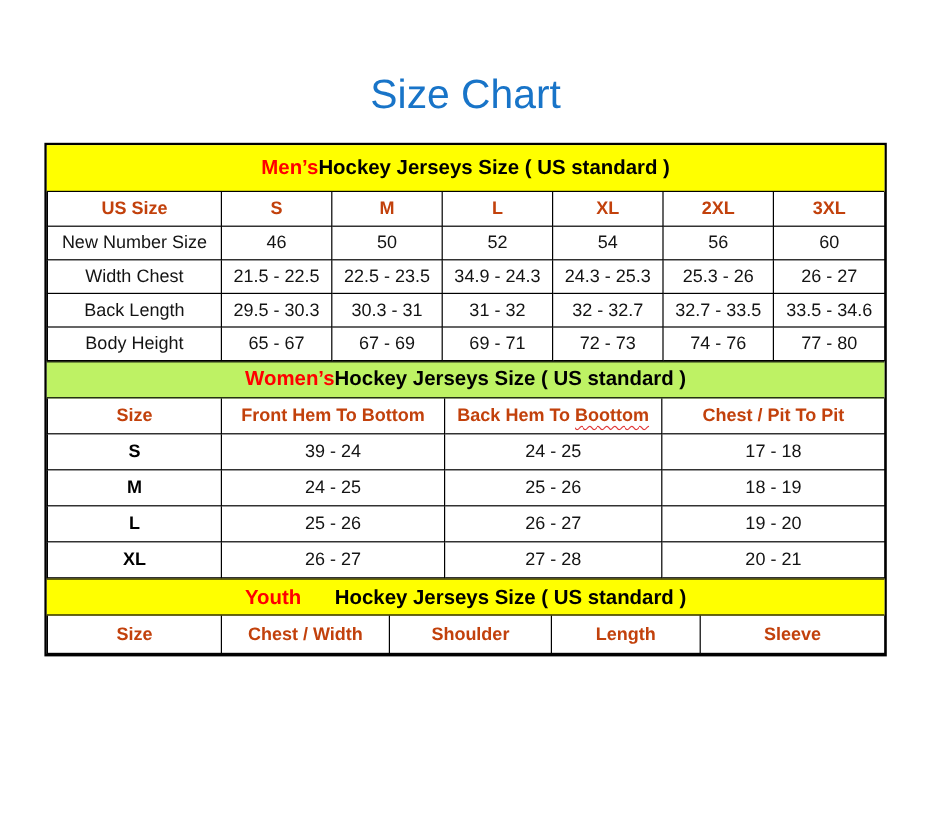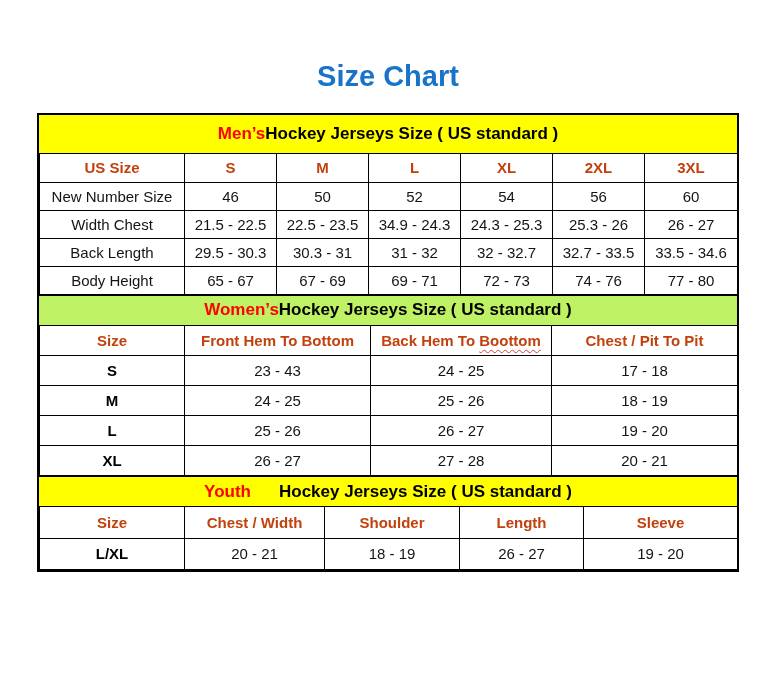--- a/index.html
+++ b/index.html
@@ -12,22 +12,22 @@
     position: relative;
     width: 776px;
     height: 692px;
     background: #ffffff;
     overflow: hidden;
   }
   .title {
     margin: 0;
     padding-top: 60px;
     text-align: center;
-    font-size: 29px;
-    font-weight: bold;
+    font-size: 34px;
+    font-weight: normal;
     letter-spacing: 0px;
     color: #1874c8;
   }
   .chart {
     width: 698px;
     margin: 20px 0 0 37px;
     border: 2px solid #000000;
     background: #ffffff;
   }
   .band {
@@ -151,21 +151,21 @@
           <tr>
             <th>Size</th>
             <th>Front Hem To Bottom</th>
             <th><span>Back Hem To</span> <span class="squiggle" style="text-decoration-color: rgb(224, 58, 58);">Boottom</span></th>
             <th>Chest / Pit To Pit</th>
           </tr>
         </thead>
         <tbody>
           <tr>
             <td>S</td>
-            <td>23 - 43</td>
+            <td>39 - 24</td>
             <td>24 - 25</td>
             <td>17 - 18</td>
           </tr>
           <tr>
             <td>M</td>
             <td>24 - 25</td>
             <td>25 - 26</td>
             <td>18 - 19</td>
           </tr>
           <tr>
@@ -194,23 +194,16 @@
         <thead>
           <tr>
             <th>Size</th>
             <th>Chest / Width</th>
             <th>Shoulder</th>
             <th>Length</th>
             <th>Sleeve</th>
           </tr>
         </thead>
         <tbody>
-          <tr>
-            <td>L/XL</td>
-            <td>20 - 21</td>
-            <td>18 - 19</td>
-            <td>26 - 27</td>
-            <td>19 - 20</td>
-          </tr>
         </tbody>
       </table>
     </div>
 </div>
 
 </body></html>

